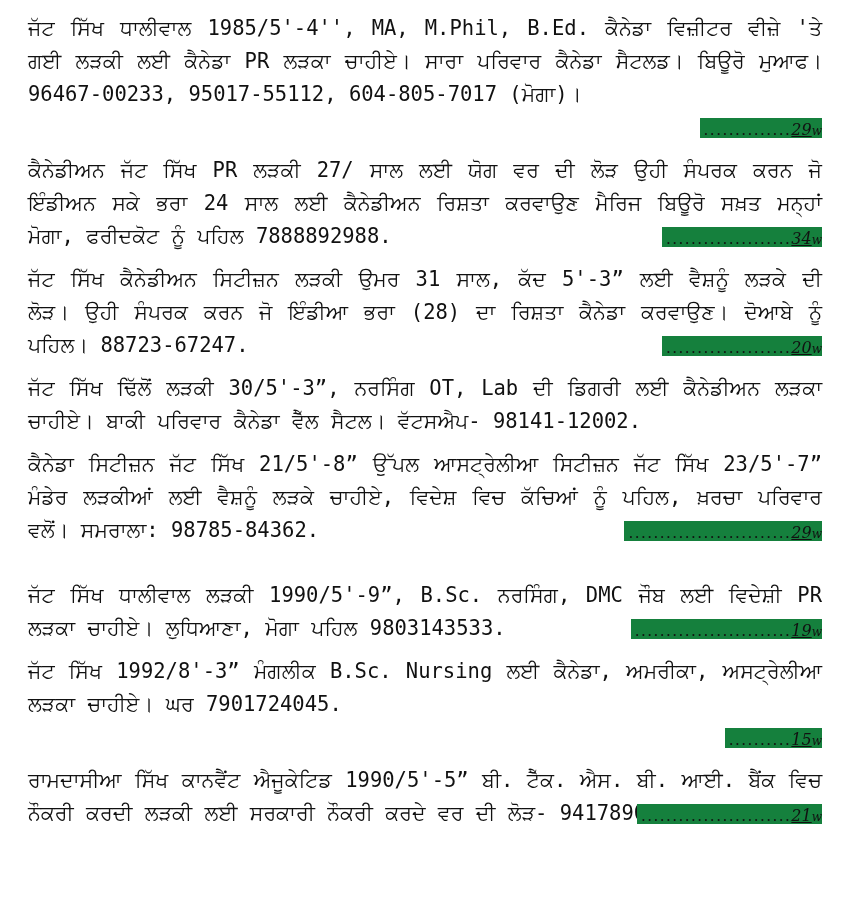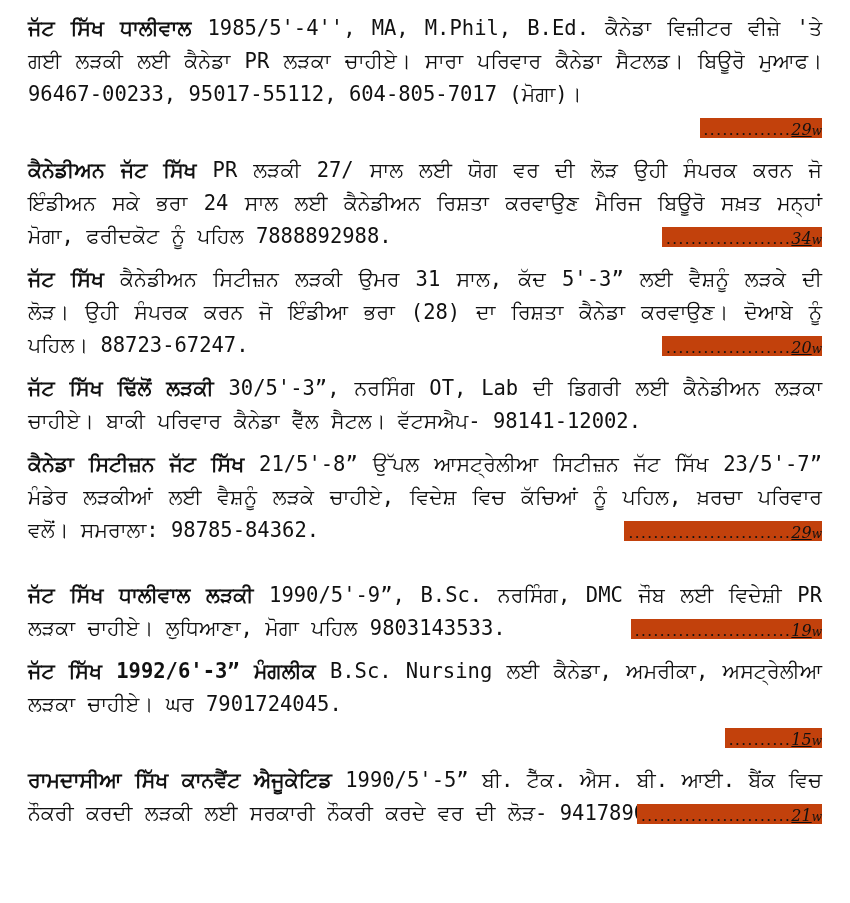--- a/index.html
+++ b/index.html
@@ -23,31 +23,31 @@
   }
   .ads { display: block; }
   .ad {
     position: relative;
     font-size: 20.5px;
     line-height: 33px;
     text-align: justify;
     margin: 0 0 10px 0;
     font-family: "DejaVu Sans Mono", "DejaVu Sans", sans-serif;
   }
-  .ad .lead { font-weight: 700; }
+  .ad .lead { font-weight: 400; }
   .ad .prefix { font-weight: 400; }
   .ad.own-line { padding-bottom: 33px; }
   .ad.gap-before { margin-top: 32px; }
   .count {
     position: absolute;
     right: 0;
     bottom: 6px;
     line-height: 1;
     white-space: nowrap;
-    background: #c2410c;
+    background: #15803d;
     padding-left: 4px;
     font-family: "DejaVu Serif", "Liberation Serif", serif;
   }
   .count .dots { font-size: 15px; letter-spacing: 1.5px; }
   .count .num {
     font-size: 16px;
     font-style: italic;
     text-decoration: underline;
   }
   .count .unit {
@@ -65,18 +65,18 @@
   <p class="ad"><span class="prefix"></span><span class="lead">ਕੈਨੇਡੀਅਨ ਜੱਟ ਸਿੱਖ</span> <span class="body">PR ਲੜਕੀ 27/ ਸਾਲ ਲਈ ਯੋਗ ਵਰ ਦੀ ਲੋੜ ਉਹੀ ਸੰਪਰਕ ਕਰਨ ਜੋ ਇੰਡੀਅਨ ਸਕੇ ਭਰਾ 24 ਸਾਲ ਲਈ ਕੈਨੇਡੀਅਨ ਰਿਸ਼ਤਾ ਕਰਵਾਉਣ ਮੈਰਿਜ ਬਿਊਰੋ ਸਖ਼ਤ ਮਨ੍ਹਾਂ ਮੋਗਾ, ਫਰੀਦਕੋਟ ਨੂੰ ਪਹਿਲ 7888892988.</span><span class="count"><span class="dots">....................</span><span class="num">34</span><span class="unit">w</span></span></p>
 
   <p class="ad"><span class="prefix"></span><span class="lead">ਜੱਟ ਸਿੱਖ</span> <span class="body">ਕੈਨੇਡੀਅਨ ਸਿਟੀਜ਼ਨ ਲੜਕੀ ਉਮਰ 31 ਸਾਲ, ਕੱਦ 5'-3” ਲਈ ਵੈਸ਼ਨੂੰ ਲੜਕੇ ਦੀ ਲੋੜ। ਉਹੀ ਸੰਪਰਕ ਕਰਨ ਜੋ ਇੰਡੀਆ ਭਰਾ (28) ਦਾ ਰਿਸ਼ਤਾ ਕੈਨੇਡਾ ਕਰਵਾਉਣ। ਦੋਆਬੇ ਨੂੰ ਪਹਿਲ। 88723-67247.</span><span class="count"><span class="dots">....................</span><span class="num">20</span><span class="unit">w</span></span></p>
 
   <p class="ad"><span class="prefix"></span><span class="lead">ਜੱਟ ਸਿੱਖ ਢਿੱਲੋਂ ਲੜਕੀ</span> <span class="body">30/5'-3”, ਨਰਸਿੰਗ OT, Lab ਦੀ ਡਿਗਰੀ ਲਈ ਕੈਨੇਡੀਅਨ ਲੜਕਾ ਚਾਹੀਏ। ਬਾਕੀ ਪਰਿਵਾਰ ਕੈਨੇਡਾ ਵੈੱਲ ਸੈਟਲ। ਵੱਟਸਐਪ- 98141-12002.</span></p>
 
   <p class="ad"><span class="prefix"></span><span class="lead">ਕੈਨੇਡਾ ਸਿਟੀਜ਼ਨ ਜੱਟ ਸਿੱਖ</span> <span class="body">21/5'-8” ਉੱਪਲ ਆਸਟ੍ਰੇਲੀਆ ਸਿਟੀਜ਼ਨ ਜੱਟ ਸਿੱਖ 23/5'-7” ਮੰਡੇਰ ਲੜਕੀਆਂ ਲਈ ਵੈਸ਼ਨੂੰ ਲੜਕੇ ਚਾਹੀਏ, ਵਿਦੇਸ਼ ਵਿਚ ਕੱਚਿਆਂ ਨੂੰ ਪਹਿਲ, ਖ਼ਰਚਾ ਪਰਿਵਾਰ ਵਲੋਂ। ਸਮਰਾਲਾ: 98785-84362.</span><span class="count"><span class="dots">..........................</span><span class="num">29</span><span class="unit">w</span></span></p>
 
   <p class="ad gap-before"><span class="prefix"></span><span class="lead">ਜੱਟ ਸਿੱਖ ਧਾਲੀਵਾਲ ਲੜਕੀ</span> <span class="body">1990/5'-9”, B.Sc. ਨਰਸਿੰਗ, DMC ਜੌਬ ਲਈ ਵਿਦੇਸ਼ੀ PR ਲੜਕਾ ਚਾਹੀਏ। ਲੁਧਿਆਣਾ, ਮੋਗਾ ਪਹਿਲ 9803143533.</span><span class="count"><span class="dots">.........................</span><span class="num">19</span><span class="unit">w</span></span></p>
 
-  <p class="ad own-line"><span class="prefix"></span><span class="lead">ਜੱਟ ਸਿੱਖ 1992/6'-3” ਮੰਗਲੀਕ</span> <span class="body">B.Sc. Nursing ਲਈ ਕੈਨੇਡਾ, ਅਮਰੀਕਾ, ਅਸਟ੍ਰੇਲੀਆ ਲੜਕਾ ਚਾਹੀਏ। ਘਰ 7901724045.</span><span class="count"><span class="dots">..........</span><span class="num">15</span><span class="unit">w</span></span></p>
+  <p class="ad own-line"><span class="prefix"></span><span class="lead">ਜੱਟ ਸਿੱਖ 1992/8'-3” ਮੰਗਲੀਕ</span> <span class="body">B.Sc. Nursing ਲਈ ਕੈਨੇਡਾ, ਅਮਰੀਕਾ, ਅਸਟ੍ਰੇਲੀਆ ਲੜਕਾ ਚਾਹੀਏ। ਘਰ 7901724045.</span><span class="count"><span class="dots">..........</span><span class="num">15</span><span class="unit">w</span></span></p>
 
   <p class="ad"><span class="prefix"></span><span class="lead">ਰਾਮਦਾਸੀਆ ਸਿੱਖ ਕਾਨਵੈਂਟ ਐਜੂਕੇਟਿਡ</span> <span class="body">1990/5'-5” ਬੀ. ਟੈੱਕ. ਐਸ. ਬੀ. ਆਈ. ਬੈਂਕ ਵਿਚ ਨੌਕਰੀ ਕਰਦੀ ਲੜਕੀ ਲਈ ਸਰਕਾਰੀ ਨੌਕਰੀ ਕਰਦੇ ਵਰ ਦੀ ਲੋੜ- 9417890059.</span><span class="count"><span class="dots">........................</span><span class="num">21</span><span class="unit">w</span></span></p>
 
 </div>
 </div>
 
 </body></html>

